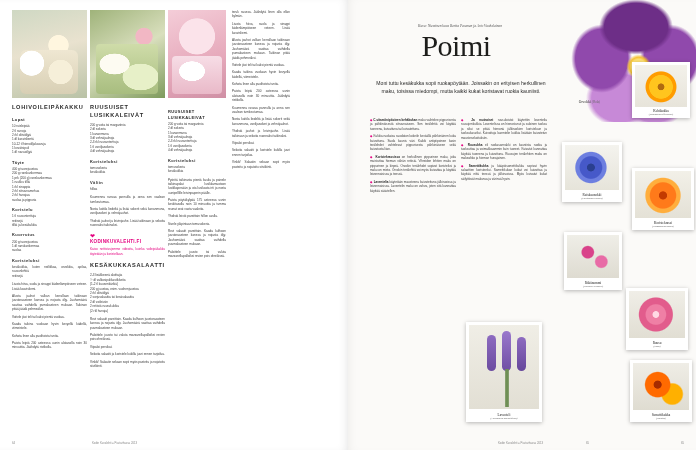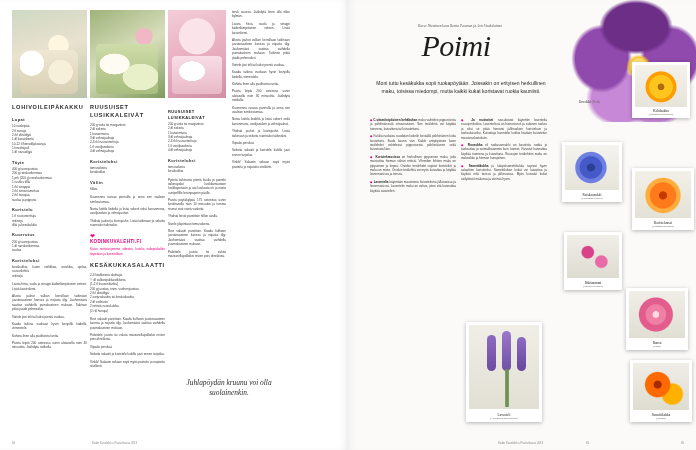--- a/index.html
+++ b/index.html
@@ -114,21 +114,20 @@
   .byline {
     position:absolute; left:22px; top:24px; width:180px;
     font-family:"Liberation Serif", serif; font-style:italic;
     font-size:3.6px; color:#555; text-align:center;
   }
   .bigtitle {
     position:absolute; left:8px; top:32px; width:200px;
     font-family:"Liberation Serif", serif;
     font-size:30px; line-height:.95; color:#1d1d1b; text-align:center;
     letter-spacing:-.5px;
-    font-style:italic;
   }
   .deck {
     position:absolute; left:22px; top:80px; width:182px;
     font-size:5.1px; line-height:1.55; color:#2b2b2b; text-align:center;
   }
   .rcol { position:absolute; font-size:3.05px; line-height:1.45; color:#3b3b3b; text-align:justify; }
   .rc1 { left:22px; top:118px; width:86px; }
   .rc2 { left:113px; top:118px; width:86px; }
   .bullet { color:#e4007f; font-weight:bold; }
   .bold { font-weight:bold; color:#222; }
@@ -317,21 +316,20 @@
       <p class="p">Kohota linen alla puolitoista tuntia.</p>
       <p class="p">Paista leipiä 200 asteessa uunin alatasolla noin 30 minuuttia. Jäähdytä ristikolla.</p>
       <p class="p">Kuumenna rasvaa pannulla ja anna sen vaalean tumkeutumaa.</p>
       <p class="p">Nosta kattila liedeltä ja lisää sokerit sekä kananmuna, vaniljasokeri ja vehnäjauhot.</p>
       <p class="p">Yhdistä jauhot ja leivinjauhe. Lisää taikinaan ja sekoita nuoreaksi taikinaksi.</p>
       <p class="p">Viipaloi persikat.</p>
       <p class="p">Sekoita salaatti ja koristele kukilla juuri ennen tarjoilua.</p>
       <p class="p">Vinkki! Salaatin sekaan sopii myös pasteitu ja nojatoitu siivilöinti.</p>
     </div>
 
-    <div class="pullquote">Juhlapöydän kruunu voi olla suolainenkin.</div>
 
     <div class="folio folio-left">64</div>
     <div class="folio folio-center-l">Kodin Kuvalehti ♦ Puutarhassa 2013</div>
   </div>
 
   <div class="page-right">
 
     <div class="pansy"></div>
 
     <div class="byline">Kuva: Nieminen kuva Bertta Pasanen ja Arto Vuohelainen</div>

